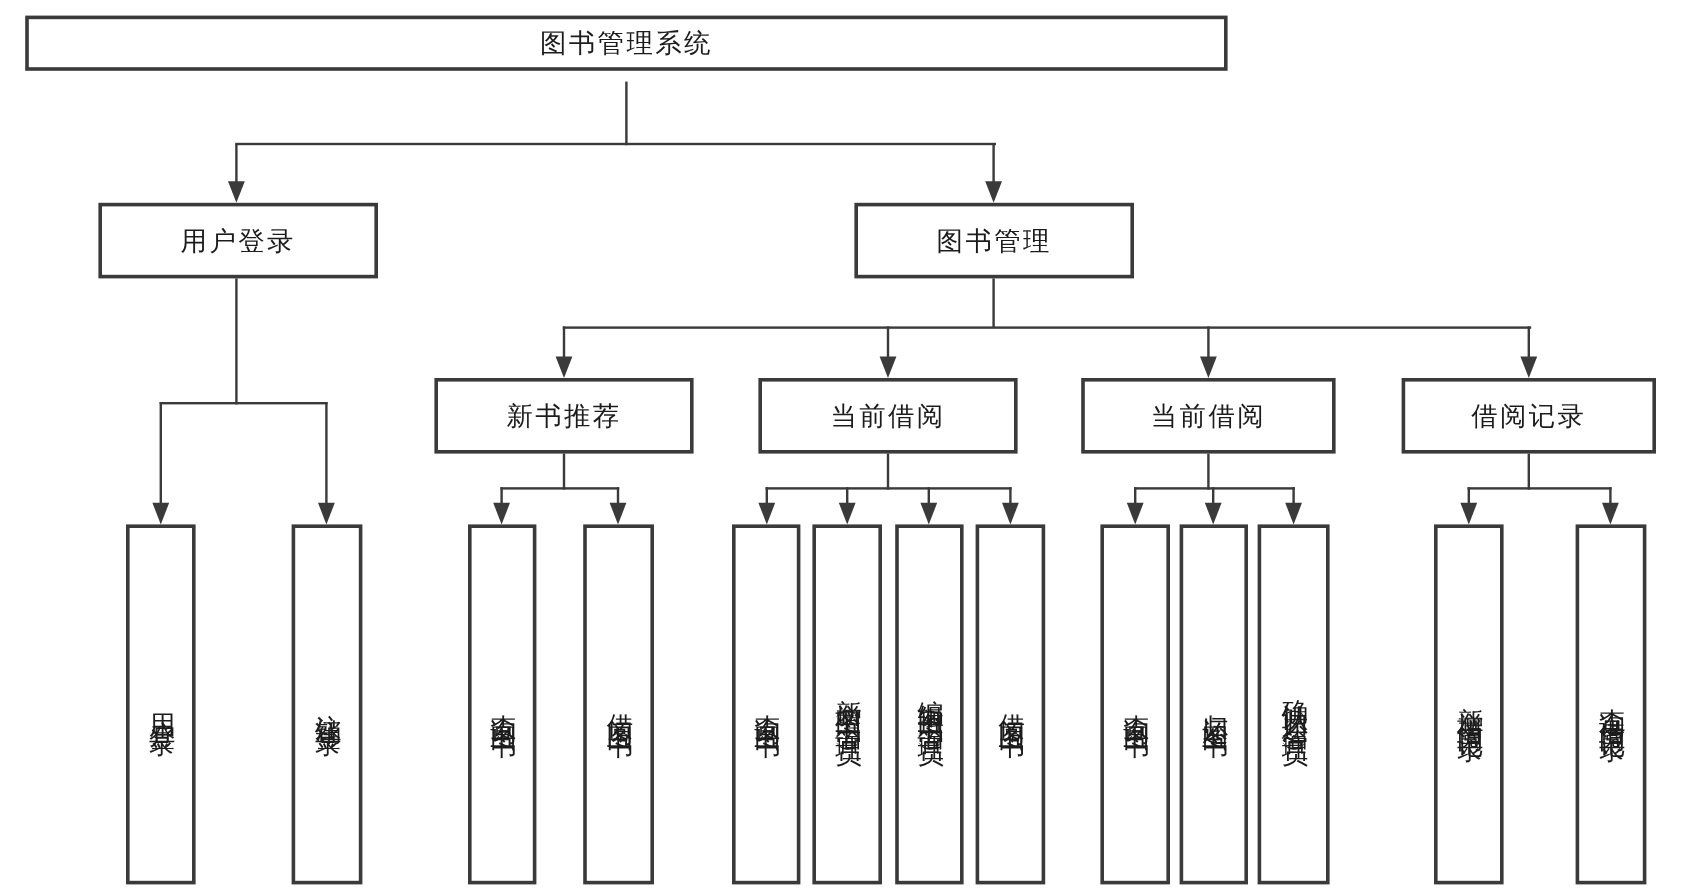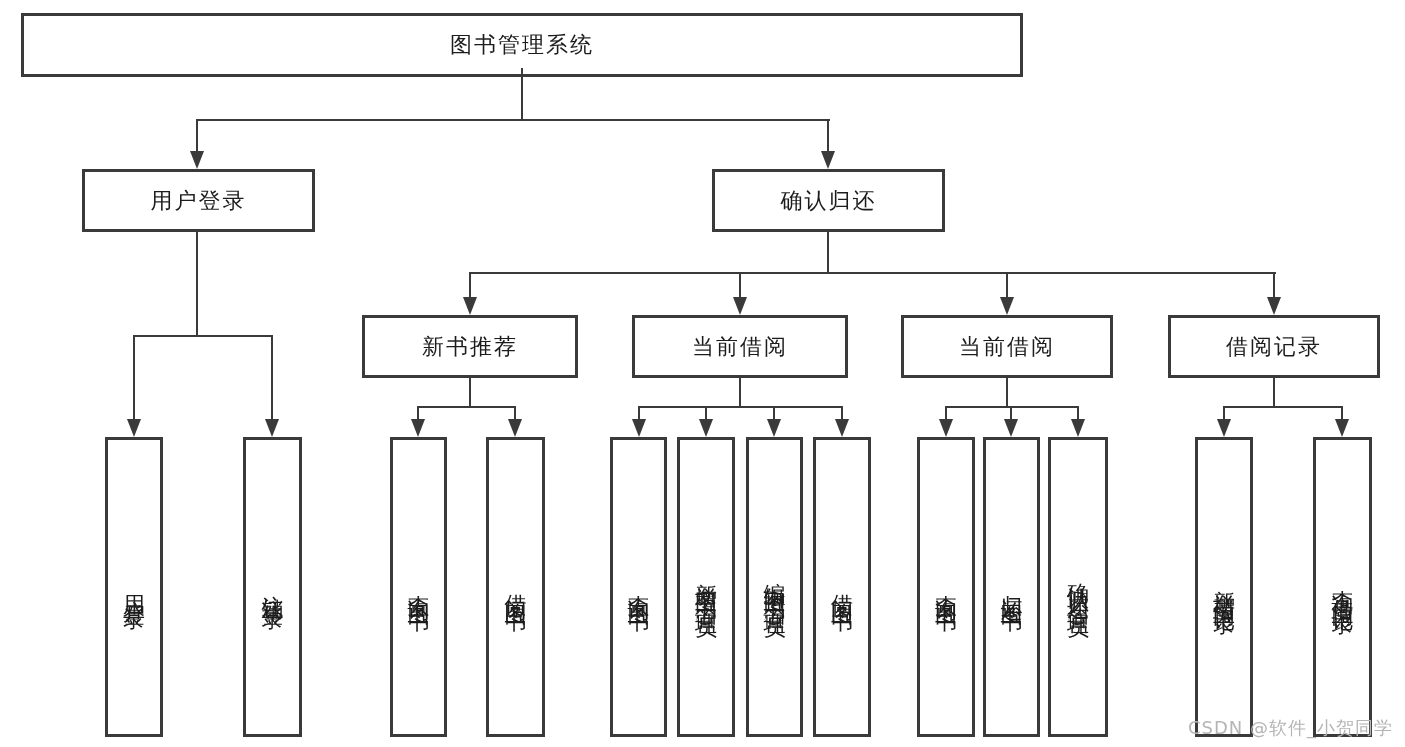--- a/index.html
+++ b/index.html
@@ -50,36 +50,36 @@
     color:#b5b5b5;
     letter-spacing:1px;
     white-space:nowrap;
   }
 </style>
 </head>
 <body>
 
 <div class="canvas">
 
-  <div class="box box-h" style="left:21px;top:13px;width:1002px;height:64px;">
+  <div class="box box-h" style="left:21px;top:13px;width:1002px;height:46px;">
     <span>图书管理系统</span>
   </div>
 
   <div class="vline" style="left:521px;top:68px;width:2px;height:53px;"></div>
   <div class="hline" style="left:196px;top:119px;width:634px;height:2px;"></div>
   <div class="vline" style="left:196px;top:120px;width:2px;height:34px;"></div>
   <div class="arrow-head" style="left:190px;top:151px;"></div>
   <div class="vline" style="left:827px;top:120px;width:2px;height:34px;"></div>
   <div class="arrow-head" style="left:821px;top:151px;"></div>
 
   <div class="box box-h" style="left:82px;top:169px;width:233px;height:63px;">
     <span>用户登录</span>
   </div>
   <div class="box box-h" style="left:712px;top:169px;width:233px;height:63px;">
-    <span>确认归还</span>
+    <span>图书管理</span>
   </div>
 
   <div class="vline" style="left:196px;top:232px;width:2px;height:105px;"></div>
   <div class="hline" style="left:133px;top:335px;width:140px;height:2px;"></div>
   <div class="vline" style="left:133px;top:335px;width:2px;height:86px;"></div>
   <div class="arrow-head" style="left:127px;top:419px;"></div>
   <div class="vline" style="left:271px;top:335px;width:2px;height:86px;"></div>
   <div class="arrow-head" style="left:265px;top:419px;"></div>
 
   <div class="vline" style="left:827px;top:232px;width:2px;height:41px;"></div>
@@ -177,15 +177,14 @@
     <span>确认归还（管理员）</span>
   </div>
 
   <div class="box box-v" style="left:1195px;top:437px;width:58px;height:300px;">
     <span>新增借阅记录</span>
   </div>
   <div class="box box-v" style="left:1313px;top:437px;width:59px;height:300px;">
     <span>查询借阅记录</span>
   </div>
 
-  <div class="watermark">CSDN @软件_小贺同学</div>
 
 </div>
 
 </body></html>

